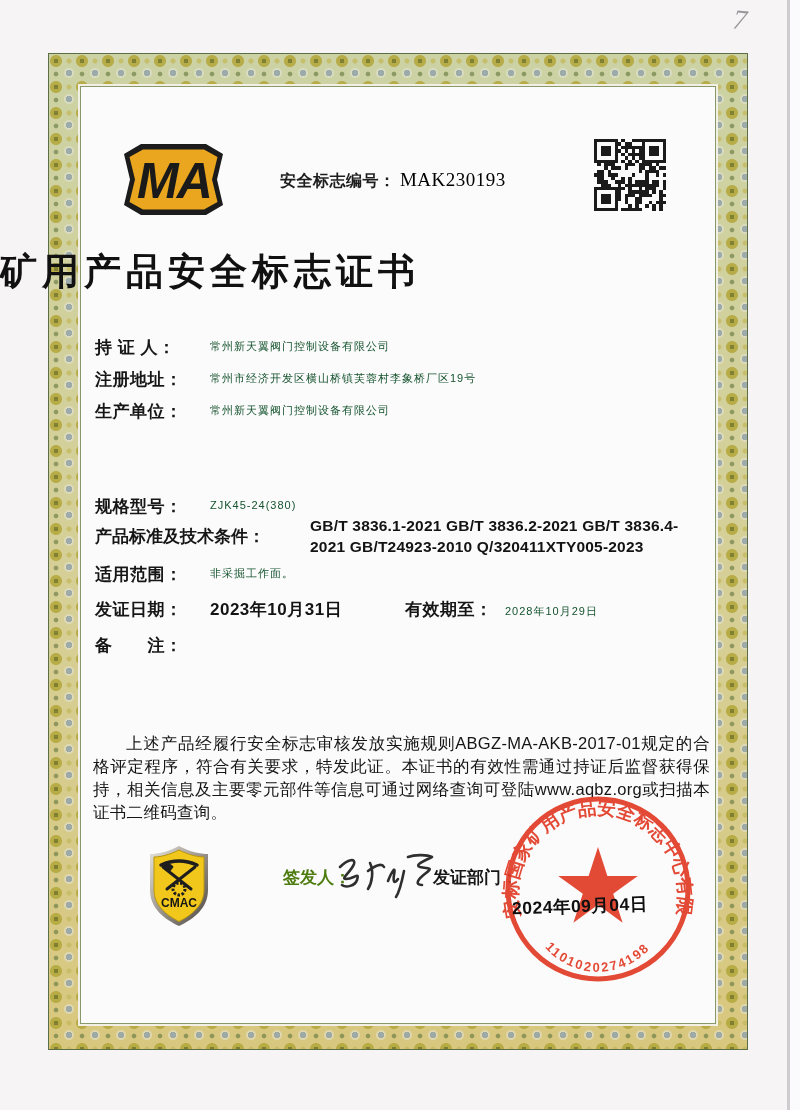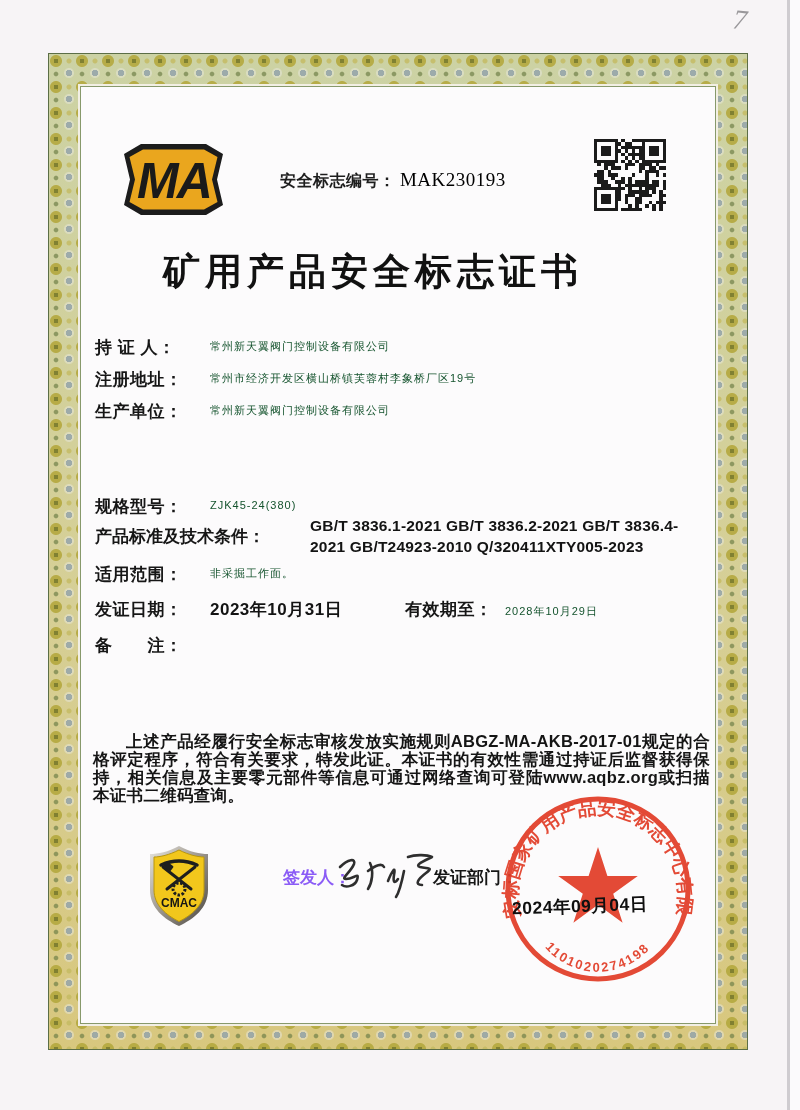--- a/index.html
+++ b/index.html
@@ -26,38 +26,38 @@
     background:#fcfbfc;border:1px solid #87996b;box-shadow:0 0 0 2px #f2efe4;}
 
   
   .ma-badge{position:absolute;left:110px;top:141px;width:127px;height:77px;}
   .cert-no-line{position:absolute;left:280px;top:169px;white-space:nowrap;}
   .cert-no-label{font-size:16px;font-weight:700;color:#1d1d1d;letter-spacing:.5px;}
   .cert-no-value{font-family:"Liberation Serif",serif;font-size:19px;color:#000000;letter-spacing:.5px;}
   .qr{position:absolute;left:594px;top:139px;width:72px;height:72px;}
   .qr svg{width:100%;height:100%;}
 
-  .cert-title{position:absolute;left:0;right:54px;top:247px;text-align:center;
+  .cert-title{position:absolute;left:0;right:54px;top:247px;text-align:left;
     font-size:37px;font-weight:900;color:#111;letter-spacing:5px;}
 
   
   .row{position:absolute;left:95px;right:80px;white-space:nowrap;}
   .lab{display:inline-block;width:115px;font-size:17px;font-weight:700;color:#161616;letter-spacing:.5px;vertical-align:top;}
   .val{font-size:11px;font-weight:400;color:#14532d;letter-spacing:1px;}
   .lab-wide{display:inline-block;width:215px;font-size:17px;font-weight:700;color:#161616;vertical-align:top;padding-top:10px;}
   .std-val{display:inline-block;font-size:15.5px;font-weight:700;color:#131313;line-height:21px;letter-spacing:.2px;white-space:nowrap;}
   .val-mid{display:inline-block;width:195px;font-size:17px;font-weight:700;color:#131313;letter-spacing:.5px;}
   .lab2{display:inline-block;width:100px;font-size:17px;font-weight:700;color:#161616;letter-spacing:.5px;}
 
-  .statement{position:absolute;left:93px;right:90px;top:732px;font-size:16.5px;font-weight:700;
-    color:#151515;line-height:18px;text-indent:2em;text-align:justify;letter-spacing:.3px;word-break:break-all;}
+  .statement{position:absolute;left:93px;right:90px;top:732px;font-size:16.5px;font-weight:400;
+    color:#151515;line-height:23px;text-indent:2em;text-align:justify;letter-spacing:.3px;word-break:break-all;}
 
   
   .cmac-badge{position:absolute;left:147px;top:845px;width:64px;height:82px;}
-  .signer-label{position:absolute;left:283px;top:866px;font-size:17px;font-weight:700;color:#8b5cf6;}
+  .signer-label{position:absolute;left:283px;top:866px;font-size:17px;font-weight:700;color:#4d7c0f;}
   .signature{position:absolute;left:330px;top:841px;width:115px;height:62px;}
   .dept-label{position:absolute;left:433px;top:866px;font-size:17px;font-weight:700;color:#161616;}
   .stamp{position:absolute;left:500px;top:795px;width:198px;height:192px;opacity:.93;}
   .stamp-date{position:absolute;left:512px;top:894px;font-size:17.5px;font-weight:700;color:#101010;
     letter-spacing:.5px;transform:rotate(-2deg);z-index:5;}
 </style>
 </head>
 <body>
 
 <div class="page">

